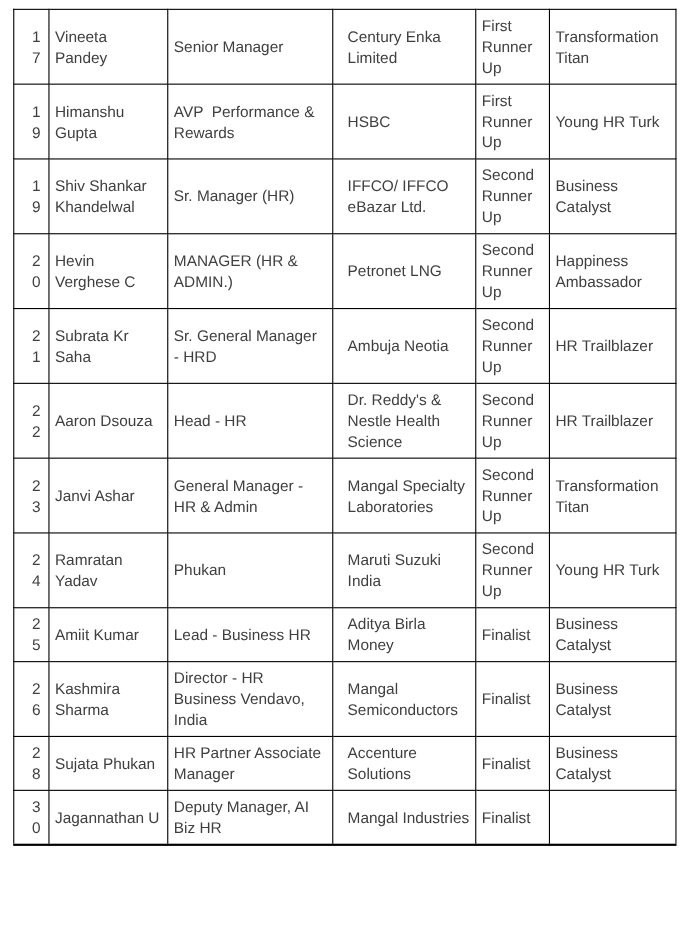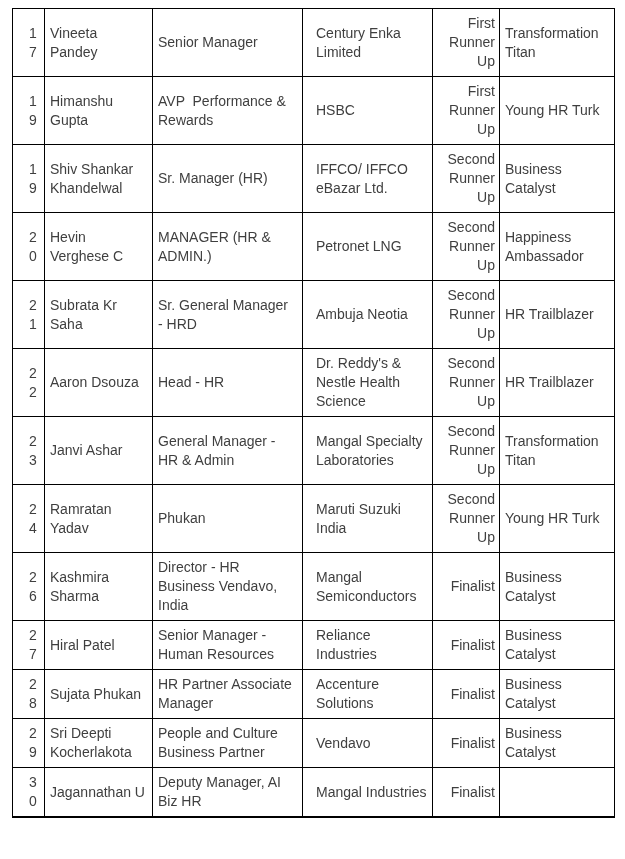--- a/index.html
+++ b/index.html
@@ -34,21 +34,21 @@
     font-size: 14px;
     line-height: 19px;
     color: #3f3f3f;
     padding: 5px 6px 5px 5px;
     white-space: pre-wrap;
     word-wrap: break-word;
     overflow: hidden;
   }
   td.col-no      { padding-left: 16px; padding-right: 2px; }
   td.col-company { padding-right: 3px; padding-left: 13px; }
-  td.col-result  { padding-right: 4px; text-align: right; }
+  td.col-result  { padding-right: 4px; }
 </style>
 </head>
 <body>
 
 <div class="table-wrap">
   <table>
     <colgroup>
       <col class="c-no">
       <col class="c-name">
       <col class="c-desig">
@@ -122,56 +122,48 @@
 
   <tr>
     <td class="col-no">24</td>
     <td class="col-name">Ramratan Yadav</td>
     <td class="col-desig">Phukan</td>
     <td class="col-company">Maruti Suzuki India</td>
     <td class="col-result">Second Runner Up</td>
     <td class="col-award">Young HR Turk</td>
   </tr>
 
+  <tr>
+    <td class="col-no">25</td>
+    <td class="col-name">Amiit Kumar</td>
+    <td class="col-desig">Lead - Business HR</td>
+    <td class="col-company">Aditya Birla Money</td>
+    <td class="col-result">Finalist</td>
+    <td class="col-award">Business Catalyst</td>
+  </tr>
 
   <tr>
     <td class="col-no">26</td>
     <td class="col-name">Kashmira Sharma</td>
     <td class="col-desig">Director - HR Business Vendavo, India</td>
     <td class="col-company">Mangal Semiconductors</td>
     <td class="col-result">Finalist</td>
     <td class="col-award">Business Catalyst</td>
   </tr>
 
-  <tr>
-    <td class="col-no">27</td>
-    <td class="col-name">Hiral Patel</td>
-    <td class="col-desig">Senior Manager - Human Resources</td>
-    <td class="col-company">Reliance Industries</td>
-    <td class="col-result">Finalist</td>
-    <td class="col-award">Business Catalyst</td>
-  </tr>
 
   <tr>
     <td class="col-no">28</td>
     <td class="col-name">Sujata Phukan</td>
     <td class="col-desig">HR Partner Associate Manager</td>
     <td class="col-company">Accenture Solutions</td>
     <td class="col-result">Finalist</td>
     <td class="col-award">Business Catalyst</td>
   </tr>
 
-  <tr>
-    <td class="col-no">29</td>
-    <td class="col-name">Sri Deepti Kocherlakota</td>
-    <td class="col-desig">People and Culture Business Partner</td>
-    <td class="col-company">Vendavo</td>
-    <td class="col-result">Finalist</td>
-    <td class="col-award">Business Catalyst</td>
-  </tr>
 
   <tr>
     <td class="col-no">30</td>
     <td class="col-name">Jagannathan U</td>
     <td class="col-desig">Deputy Manager, AI Biz HR</td>
     <td class="col-company">Mangal Industries</td>
     <td class="col-result">Finalist</td>
     <td class="col-award"></td>
   </tr>
 </tbody>

